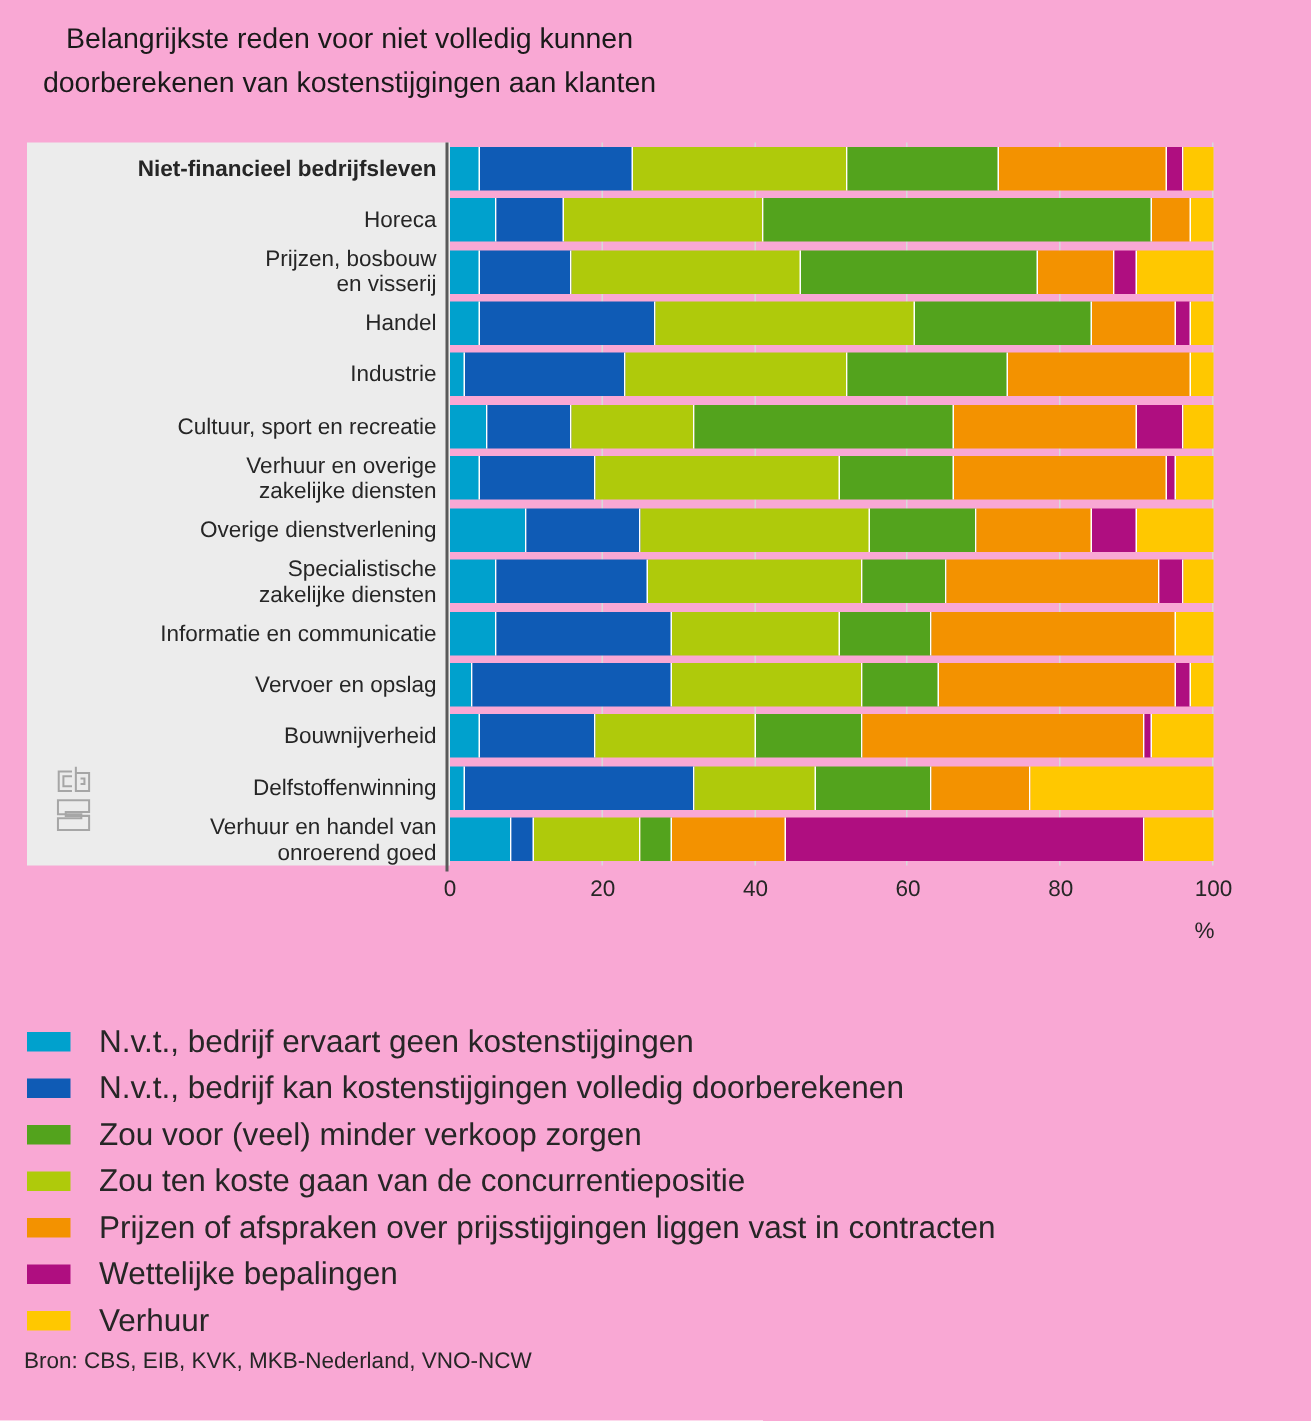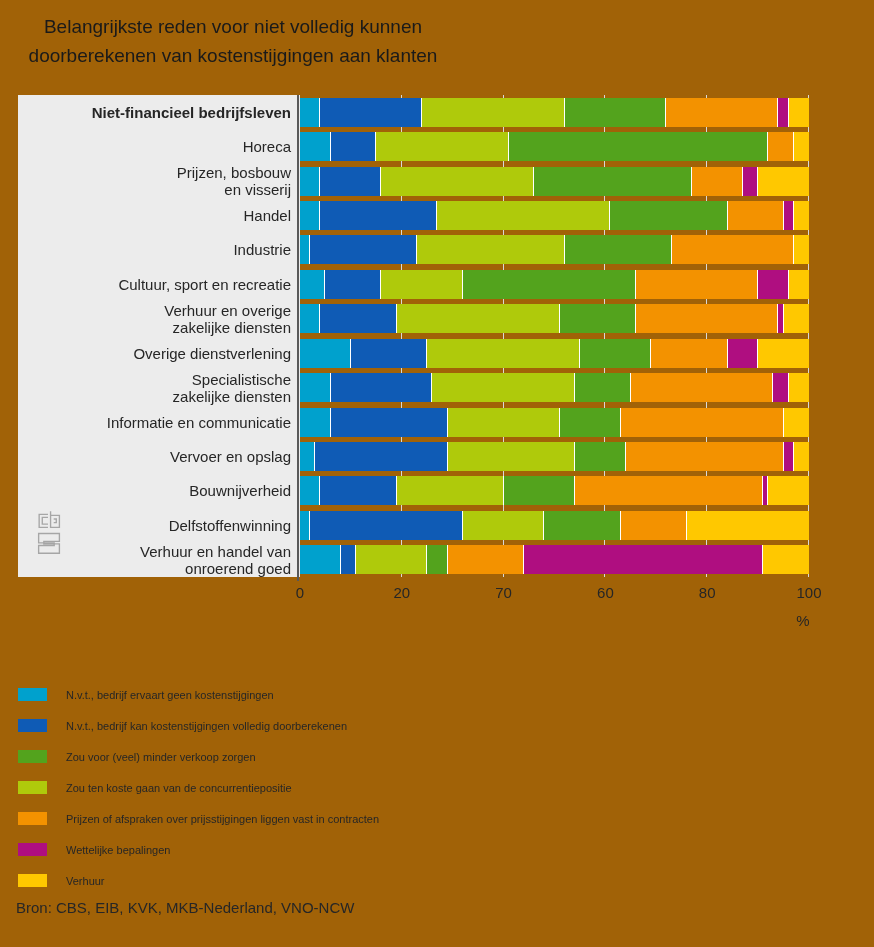--- a/index.html
+++ b/index.html
@@ -1,16 +1,16 @@
 <!DOCTYPE html>
 <html><head>
 <meta charset="utf-8">
 <style>
   html,body{margin:0;padding:0;background:#fff;font-family:"Liberation Sans",sans-serif;color:#262626;}
-  .page{position:relative;width:874px;height:947px;background:#a16207;overflow:hidden;}
+  .page{position:relative;width:874px;height:947px;background:#f9a8d4;overflow:hidden;}
 
   .title{position:absolute;top:12px;left:0;width:466px;text-align:center;
          font-size:19px;line-height:29px;color:#1a1a1a;}
 
   .label-panel{position:absolute;left:18px;top:95px;width:282px;height:482px;background:#ececec;}
   .cat-rows{display:flex;flex-direction:column;height:100%;}
   .cat-label{flex:1;display:flex;align-items:center;justify-content:flex-end;
              text-align:right;padding-right:9px;font-size:15px;line-height:17px;
              white-space:pre-line;color:#262626;}
   .cat-label.bold{font-weight:bold;padding-left:20px;}
@@ -25,21 +25,21 @@
   .seg{height:100%;box-sizing:border-box;border-right:1px solid #fff;}
   .seg.last{border-right:none;}
 
   .x-axis{position:absolute;left:300px;top:584px;width:509px;height:50px;font-size:15px;}
   .xtick{position:absolute;top:0;transform:translateX(-50%);color:#262626;}
   .unit-label{position:absolute;left:503px;top:28px;transform:translateX(-50%);color:#262626;}
 
   .legend{position:absolute;left:18px;top:679px;}
   .legend-row{display:flex;align-items:center;height:31px;}
   .swatch{width:29px;height:13px;margin-right:19px;flex:0 0 auto;}
-  .legend-label{font-size:11px;color:#262626;}
+  .legend-label{font-size:21px;color:#262626;}
 
   .source{position:absolute;left:16px;top:899px;font-size:15px;color:#262626;}
 </style>
 </head>
 <body>
 
 <div class="page">
 
   <div class="title">
     <div>Belangrijkste reden voor niet volledig kunnen</div>
@@ -236,21 +236,21 @@
             <div class="seg last" style="width: 9%; background: rgb(255, 200, 0);"></div>
           </div>
         </div>
       </div>
   </div>
 
   <div class="x-axis">
     <div id="xticks">
         <span class="xtick" style="left: 0%;">0</span>
         <span class="xtick" style="left: 20%;">20</span>
-        <span class="xtick" style="left: 40%;">70</span>
+        <span class="xtick" style="left: 40%;">40</span>
         <span class="xtick" style="left: 60%;">60</span>
         <span class="xtick" style="left: 80%;">80</span>
         <span class="xtick" style="left: 100%;">100</span>
       </div>
     <div class="unit-label">%</div>
   </div>
 
   <div class="legend" id="legend">
       <div class="legend-row">
         <span class="swatch" style="background: rgb(0, 161, 205);"></span>

